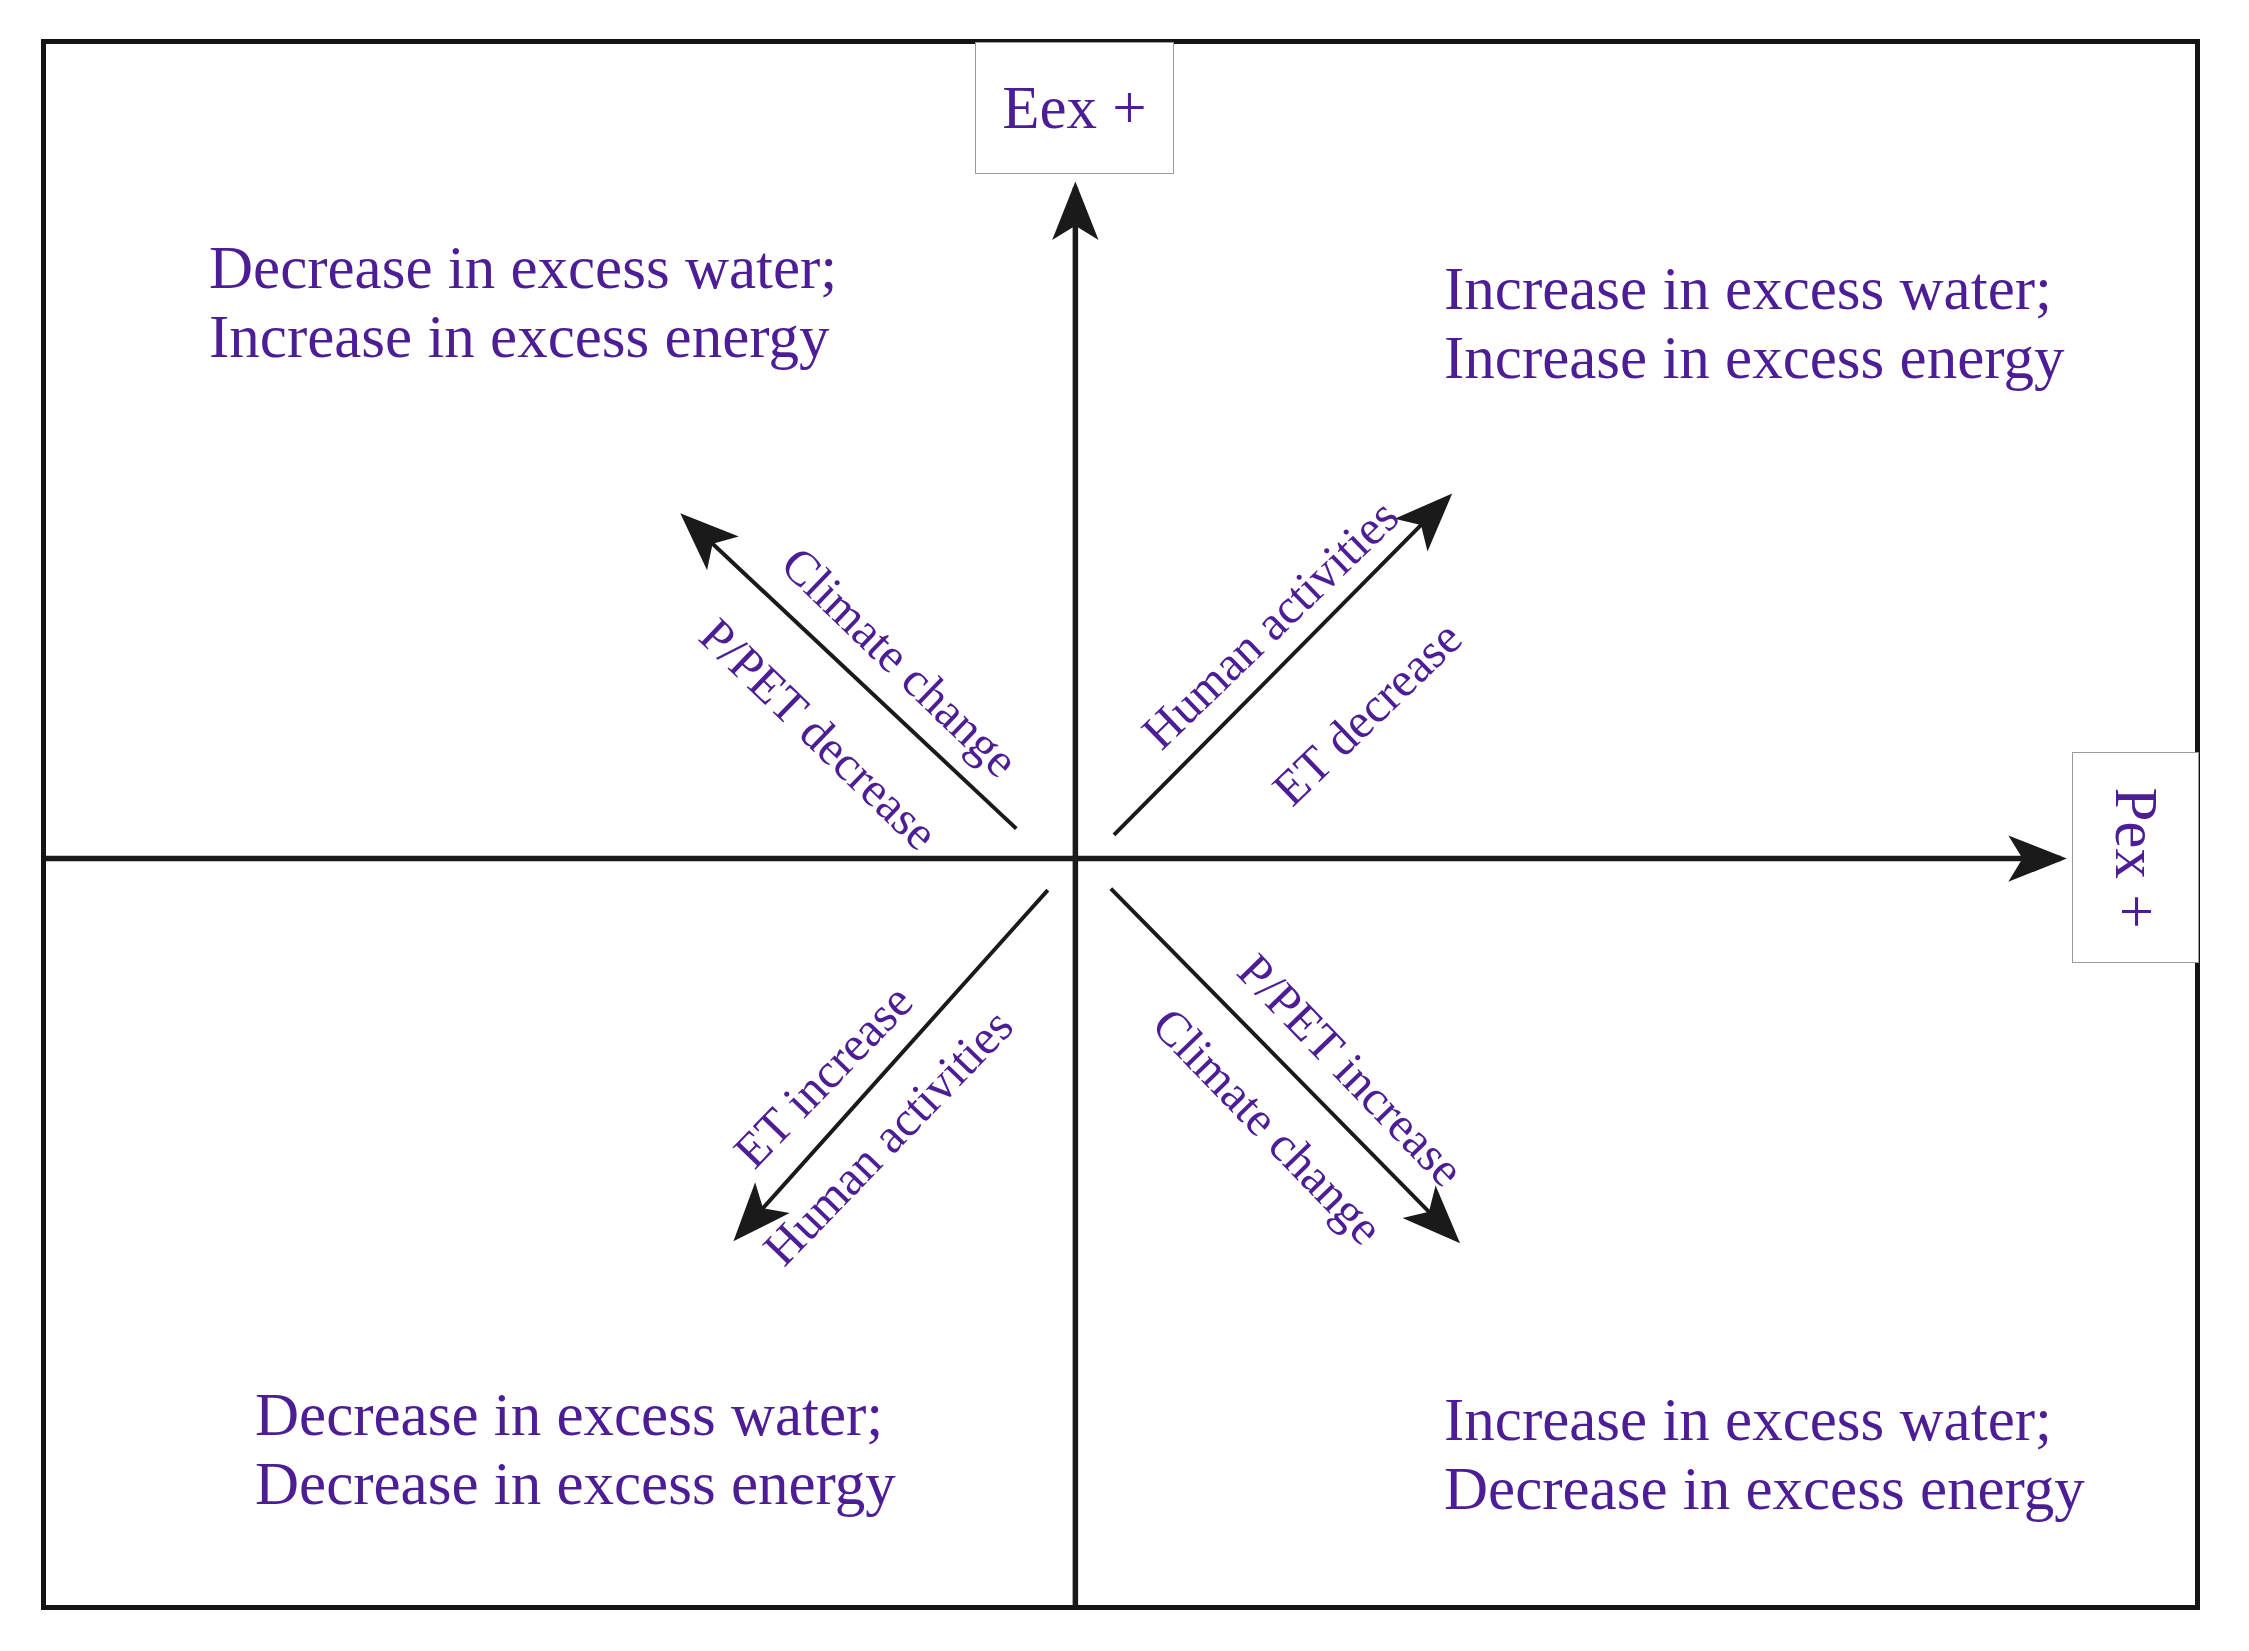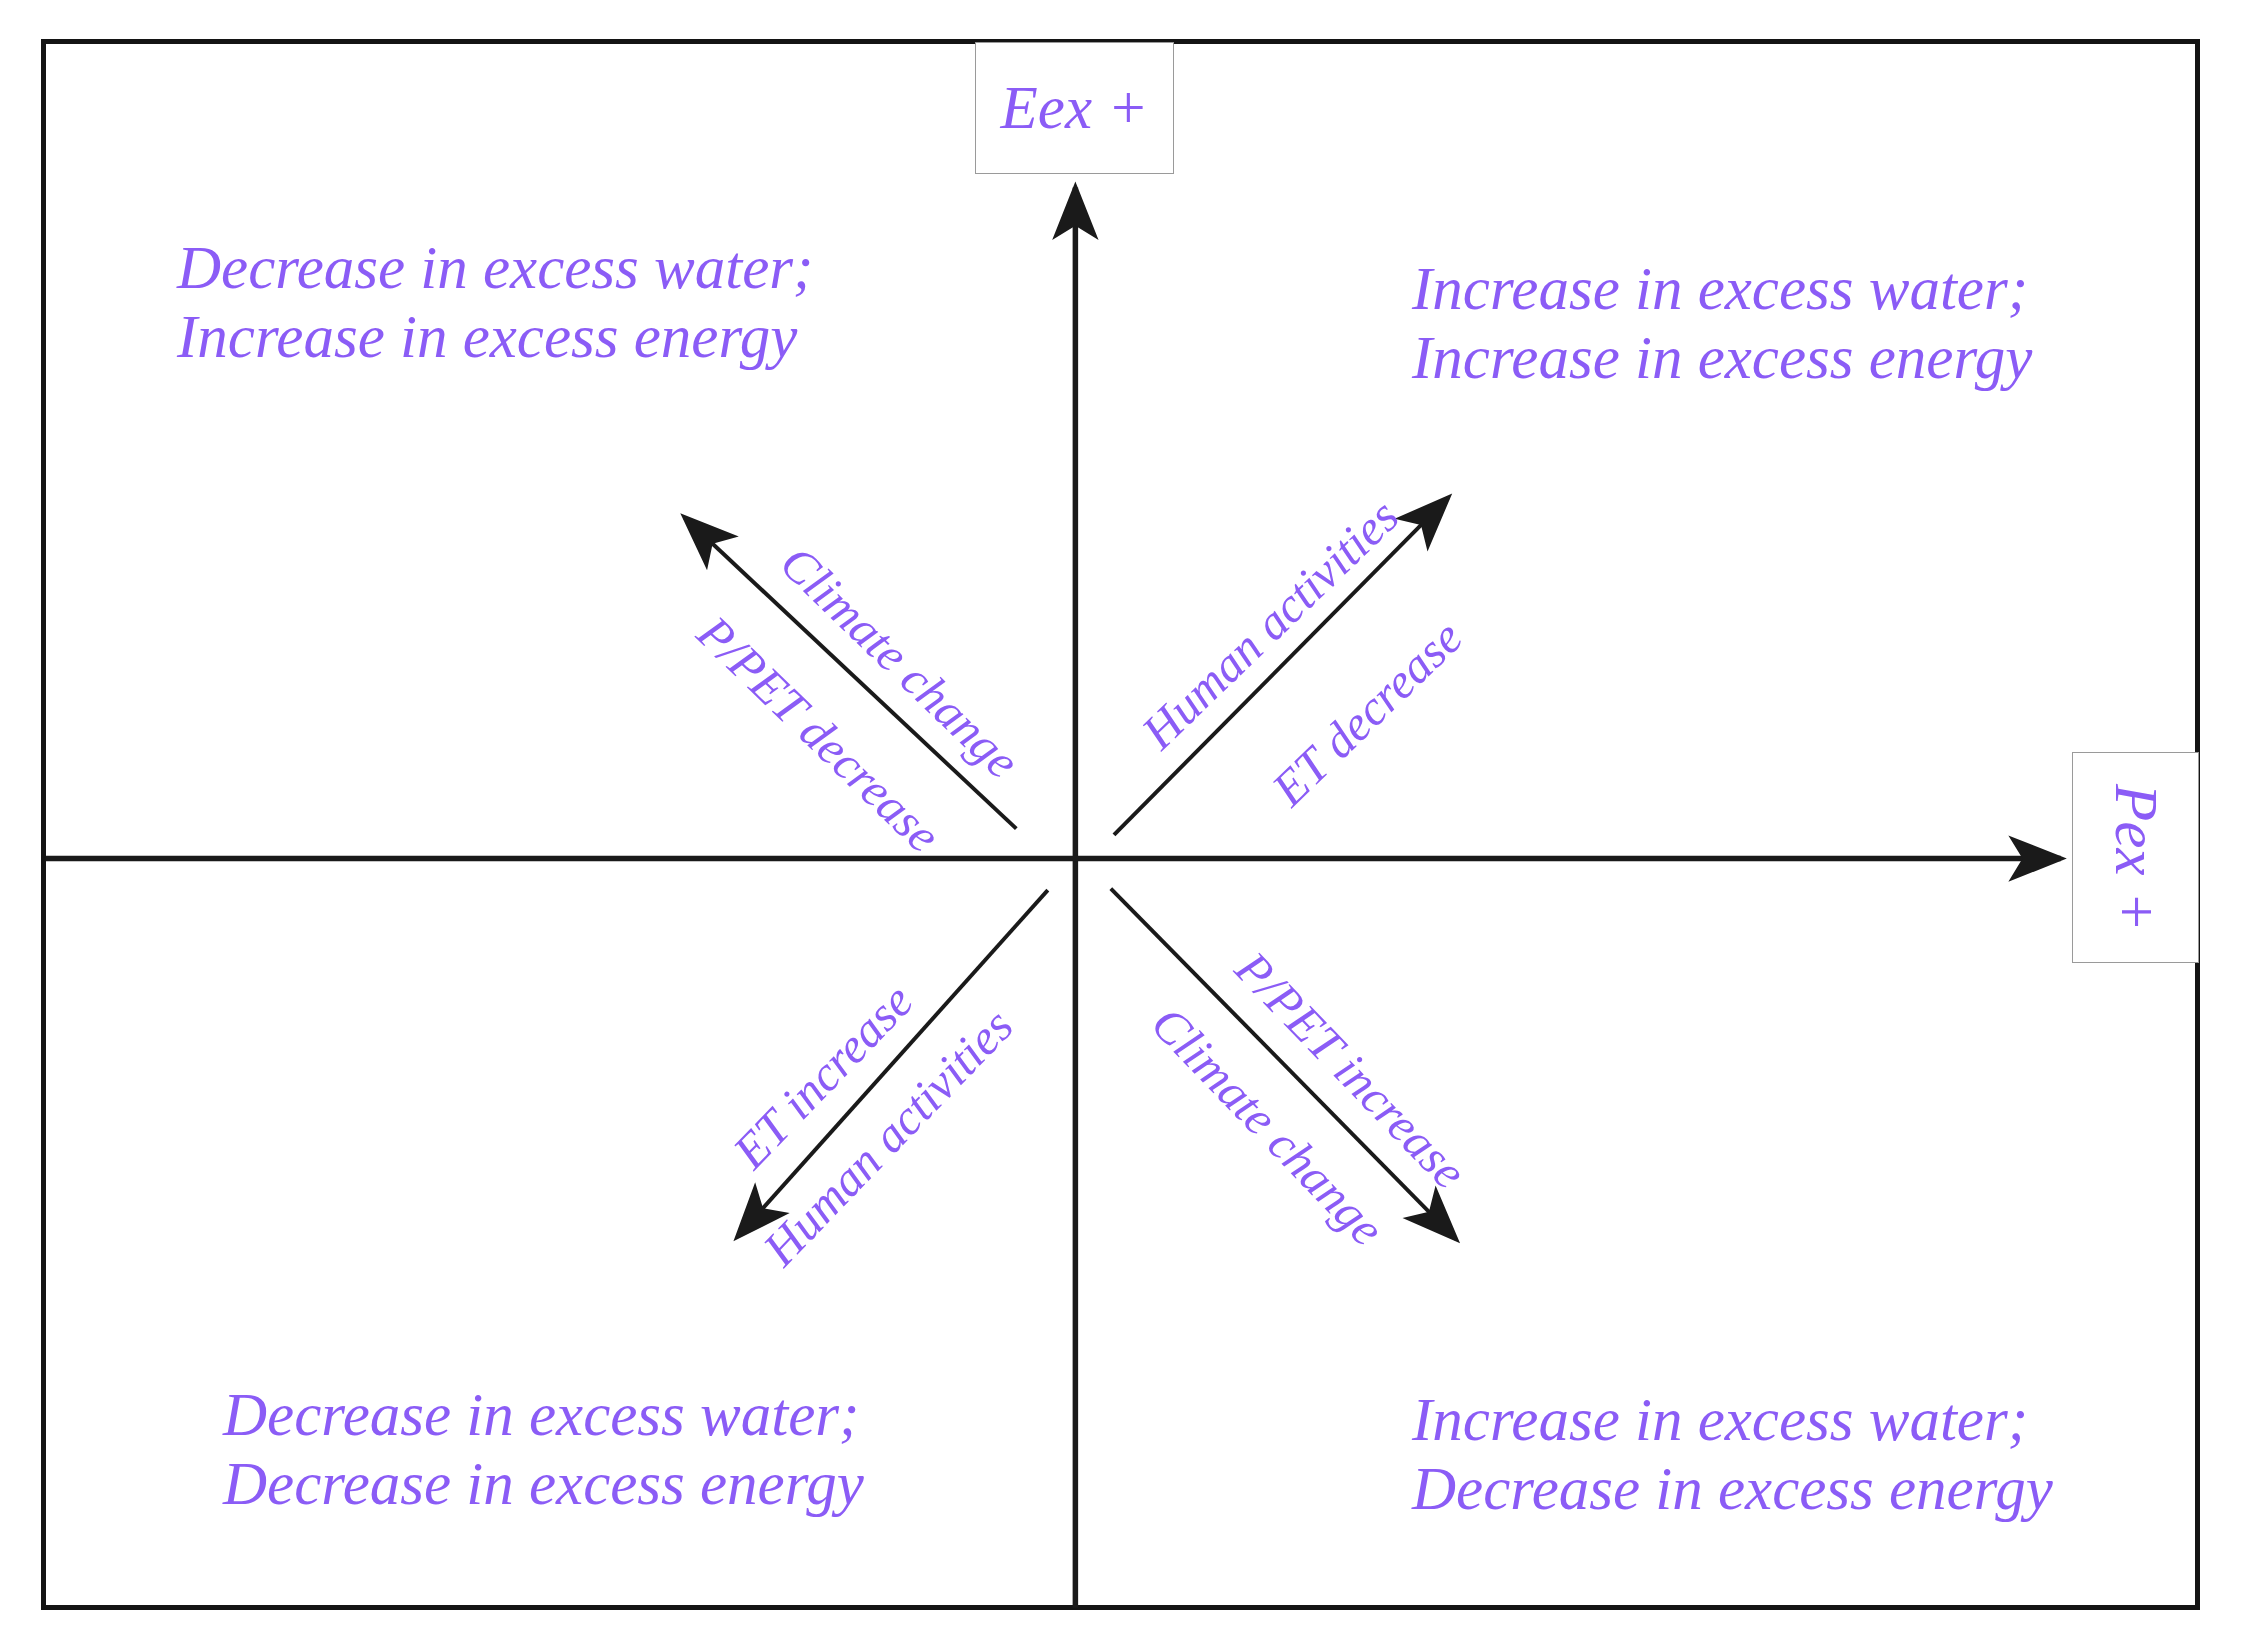--- a/index.html
+++ b/index.html
@@ -1,23 +1,22 @@
 <!DOCTYPE html>
 <html style="font-size:12.6px"><head>
 <meta charset="utf-8">
 <style>
   html,body{margin:0;padding:0;background:#ffffff;}
   .figure{
     position:relative;
     width:2250px;height:1651px;
     background:#ffffff;
     font-family:"Liberation Serif","DejaVu Serif",serif;
-    color:#8b5cf6;
+    color:#4c1d95;
     overflow:hidden;
-    font-style:italic;
   }
   .outer-border{
     position:absolute;
     left:41px;top:39px;width:2159px;height:1571px;
     border:5.5px solid #141414;
     box-sizing:border-box;
   }
   svg.overlay{position:absolute;left:0;top:0;}
   
   .axis-box{
@@ -30,20 +29,21 @@
   }
   .axis-box.eex{left:975px;top:42px;width:199px;height:132px;}
   .axis-box.pex{left:2072px;top:752px;width:127px;height:211px;}
   .axis-box.pex .rot90{transform:rotate(90deg);white-space:nowrap;}
   
   .quad{
     position:absolute;
     font-size:61px;
     line-height:69px;
     white-space:nowrap;
+    margin-left:32px;
   }
   .quad.tl{left:177px;top:233px;}
   .quad.tr{left:1412px;top:254px;}
   .quad.bl{left:223px;top:1380px;}
   .quad.br{left:1412px;top:1385px;}
   
   .diag{
     position:absolute;
     font-size:49px;
     white-space:nowrap;

